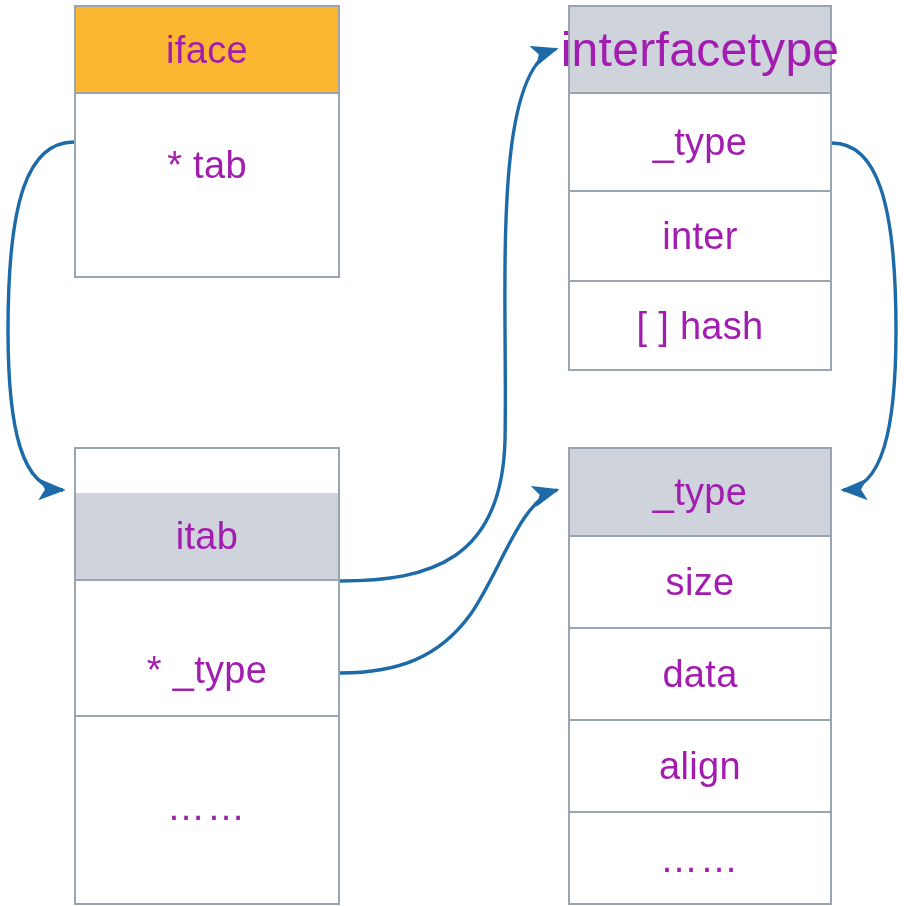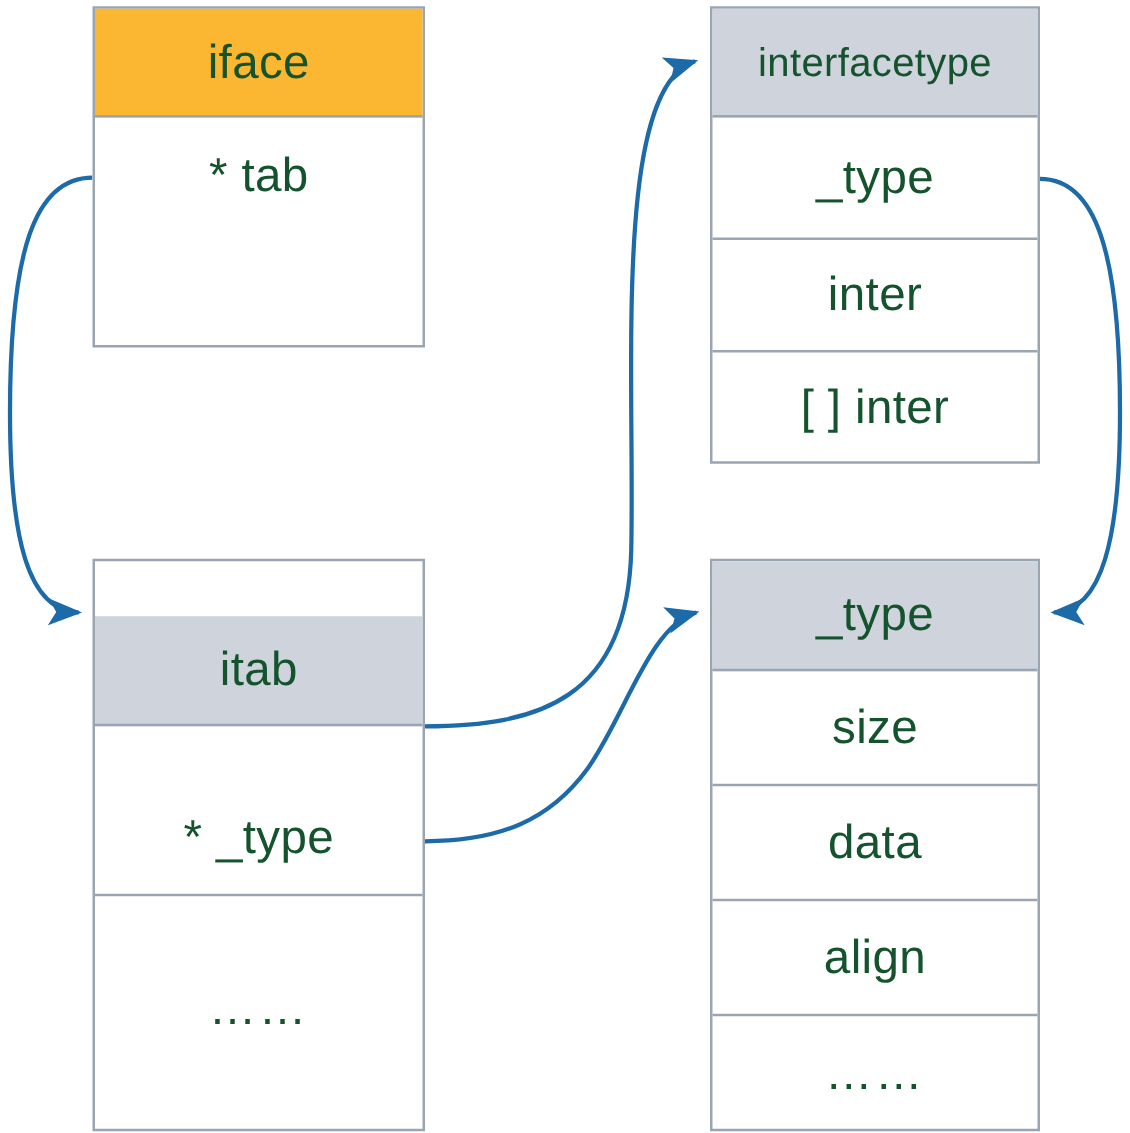--- a/index.html
+++ b/index.html
@@ -32,21 +32,21 @@
     border: 2px solid #9aa5b1;
     background: #ffffff;
     z-index: 2;
   }
   .struct-row {
     box-sizing: border-box;
     display: flex;
     align-items: center;
     justify-content: center;
     border-bottom: 2px solid #9aa5b1;
-    color: #14532d;
+    color: #a21caf;
     font-size: 38px;
     line-height: 1;
     letter-spacing: 0.3px;
     white-space: nowrap;
   }
   .struct-row:last-child {
     border-bottom: none;
   }
   .struct-row.header {
     font-size: 38px;
@@ -62,40 +62,40 @@
   }
 
   
   #box-iface        { left: 74px;  top: 5px;   width: 266px; height: 273px; }
   #box-interfacetype{ left: 568px; top: 5px;   width: 264px; height: 366px; }
   #box-itab         { left: 74px;  top: 447px; width: 266px; height: 458px; }
   #box-type         { left: 568px; top: 447px; width: 264px; height: 458px; }
 
   #box-iface .struct-row         { height: 87px; }
   #box-iface .struct-row.r1,
-  #box-iface .struct-row.r2      { height: 93px; }
+  #box-iface .struct-row.r2      { height: 93px; margin-top: 24px; }
 
   #box-interfacetype .struct-row { height: 87px; }
   #box-interfacetype .struct-row.r1 { height: 98px; }
   #box-interfacetype .struct-row.r2 { height: 90px; }
   #box-interfacetype .struct-row.r3 { height: 87px; }
 
   #box-itab .struct-row          { height: 88px; margin-top: 44px; }
   #box-itab .struct-row.r1,
   #box-itab .struct-row.r2,
   #box-itab .struct-row.r3,
   #box-itab .struct-row.r4       { height: 92px; }
 
   #box-type .struct-row          { height: 88px; }
   #box-type .struct-row.r1,
   #box-type .struct-row.r2,
   #box-type .struct-row.r3,
   #box-type .struct-row.r4       { height: 92px; }
 
-  #box-interfacetype .struct-row.header { font-size: 32px; }
+  #box-interfacetype .struct-row.header { font-size: 48px; }
 </style>
 </head>
 <body>
 
 <div id="diagram-canvas">
 
   <svg id="connector-layer" viewBox="0 0 904 906" width="904" height="906" xmlns="http://www.w3.org/2000/svg">
     <defs>
       <marker id="arrowhead" markerWidth="9" markerHeight="9" refX="7.2" refY="3.2" orient="auto" markerUnits="strokeWidth">
         <path d="M0,0 L8,3.2 L0,6.4 L1.9,3.2 Z" fill="#1c6aa8"></path>
@@ -113,21 +113,21 @@
 
   <div class="struct-box" id="box-iface">
     <div class="struct-row header header-orange">iface</div>
     <div class="struct-row r1">* tab</div>
   </div>
 
   <div class="struct-box" id="box-interfacetype">
     <div class="struct-row header header-gray">interfacetype</div>
     <div class="struct-row r1">_type</div>
     <div class="struct-row r2">inter</div>
-    <div class="struct-row r3">[ ] inter</div>
+    <div class="struct-row r3">[ ] hash</div>
   </div>
 
   <div class="struct-box" id="box-itab">
     <div class="struct-row header header-gray">itab</div>
     <div class="struct-row r2">* _type</div>
     <div class="struct-row r3 dots-row">……</div>
   </div>
 
   <div class="struct-box" id="box-type">
     <div class="struct-row header header-gray">_type</div>

